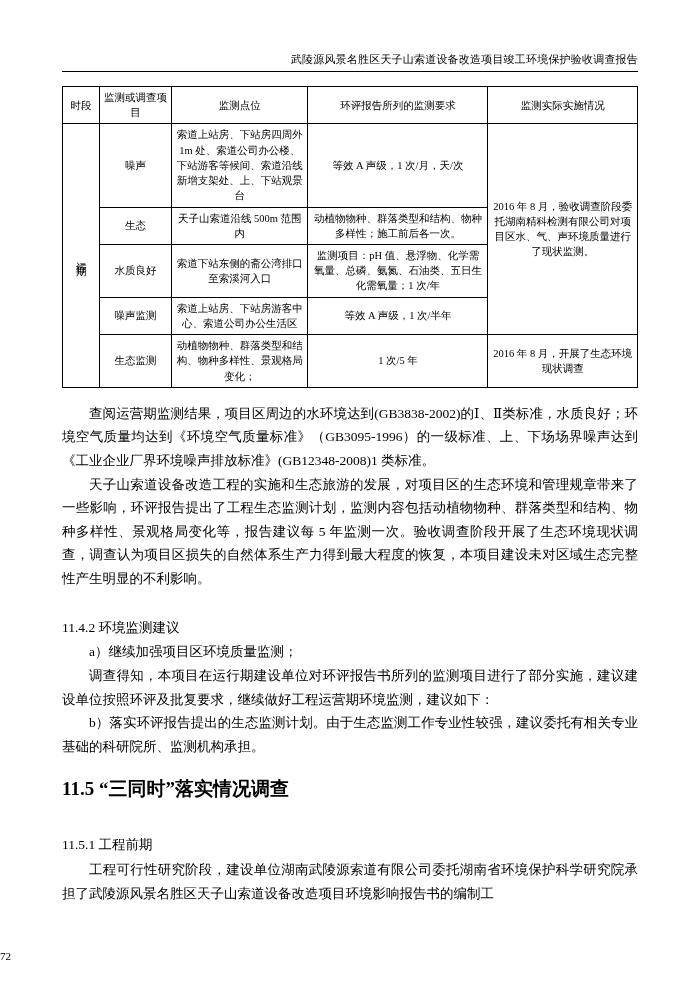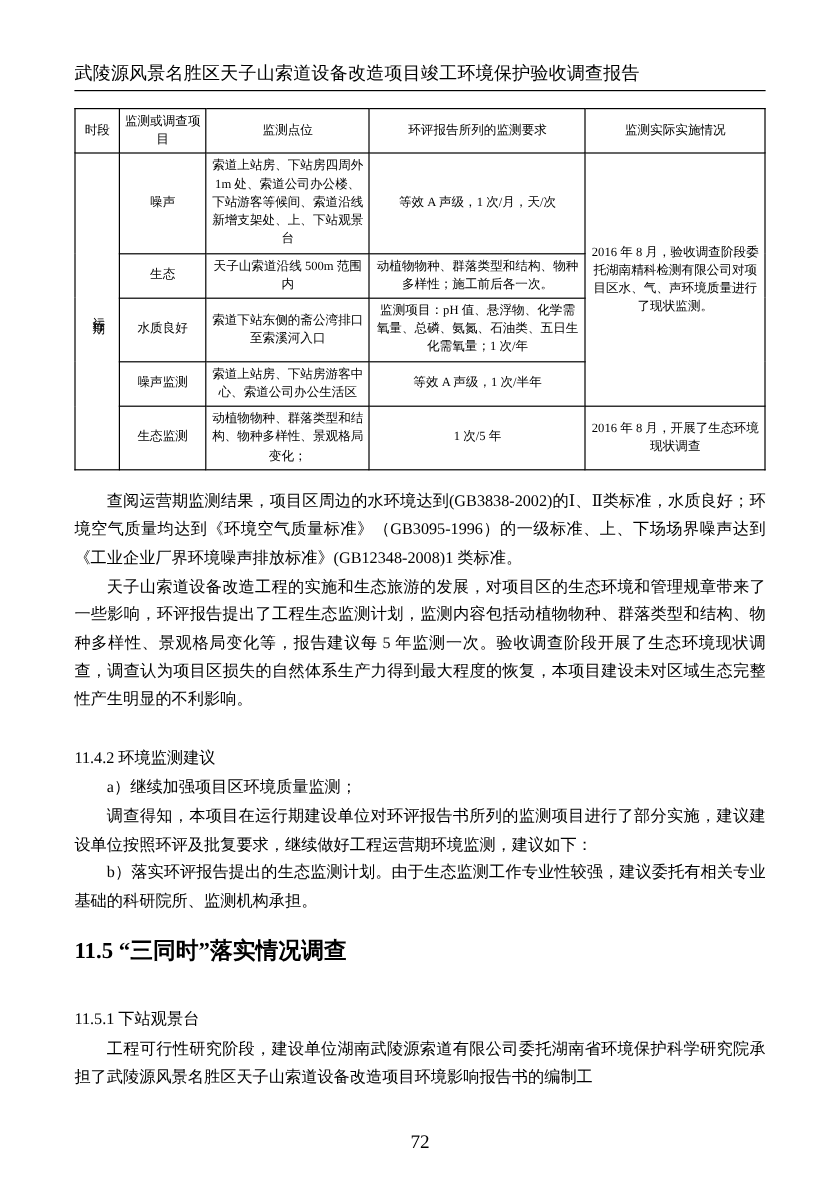--- a/index.html
+++ b/index.html
@@ -17,21 +17,22 @@
   }
   .page {
     position: relative;
     width: 700px;
     height: 990px;
     box-sizing: border-box;
     padding: 52px 62px 30px 62px;
   }
   
   .header {
-    font-size: 15px;
+    text-align: right;
+    font-size: 11px;
     letter-spacing: 0.2px;
     padding-bottom: 4px;
     color: #000;
   }
   .header-rule {
     border-bottom: 1px solid #000;
     margin-bottom: 14px;
   }
   
   table.monitor {
@@ -93,22 +94,22 @@
   }
   .block {
     margin-top: 14px;
   }
   
   .footer {
     position: absolute;
     left: 0;
     right: 0;
     bottom: 28px;
-    text-align: center;
-    font-size: 16px;
+    text-align: left;
+    font-size: 11px;
   }
 </style>
 </head>
 <body>
 
 <div class="page">
 
   <div class="header">
     <span>武陵源风景名胜区天子山索道设备改造项目竣工环境保护验收调查报告</span>
   </div>
@@ -176,21 +177,21 @@
   </table>
 
   <div class="block">
     <p class="para indent">查阅运营期监测结果，项目区周边的水环境达到(GB3838-2002)的Ⅰ、Ⅱ类标准，水质良好；环境空气质量均达到《环境空气质量标准》（GB3095-1996）的一级标准、上、下场场界噪声达到《工业企业厂界环境噪声排放标准》(GB12348-2008)1 类标准。</p>
     <p class="para indent">天子山索道设备改造工程的实施和生态旅游的发展，对项目区的生态环境和管理规章带来了一些影响，环评报告提出了工程生态监测计划，监测内容包括动植物物种、群落类型和结构、物种多样性、景观格局变化等，报告建议每 5 年监测一次。验收调查阶段开展了生态环境现状调查，调查认为项目区损失的自然体系生产力得到最大程度的恢复，本项目建设未对区域生态完整性产生明显的不利影响。</p>
     <p class="heading">11.4.2  环境监测建议</p>
     <p class="para indent">a）继续加强项目区环境质量监测；</p>
     <p class="para indent">调查得知，本项目在运行期建设单位对环评报告书所列的监测项目进行了部分实施，建议建设单位按照环评及批复要求，继续做好工程运营期环境监测，建议如下：</p>
     <p class="para indent">b）落实环评报告提出的生态监测计划。由于生态监测工作专业性较强，建议委托有相关专业基础的科研院所、监测机构承担。</p>
     <p class="heading-bold">11.5  “三同时”落实情况调查</p>
-    <p class="heading">11.5.1  下站观景台</p>
+    <p class="heading">11.5.1  工程前期</p>
     <p class="para indent">工程可行性研究阶段，建设单位湖南武陵源索道有限公司委托湖南省环境保护科学研究院承担了武陵源风景名胜区天子山索道设备改造项目环境影响报告书的编制工</p>
   </div>
 
   <div class="footer">
     <span>72</span>
   </div>
 
 </div>
 
 </body></html>

